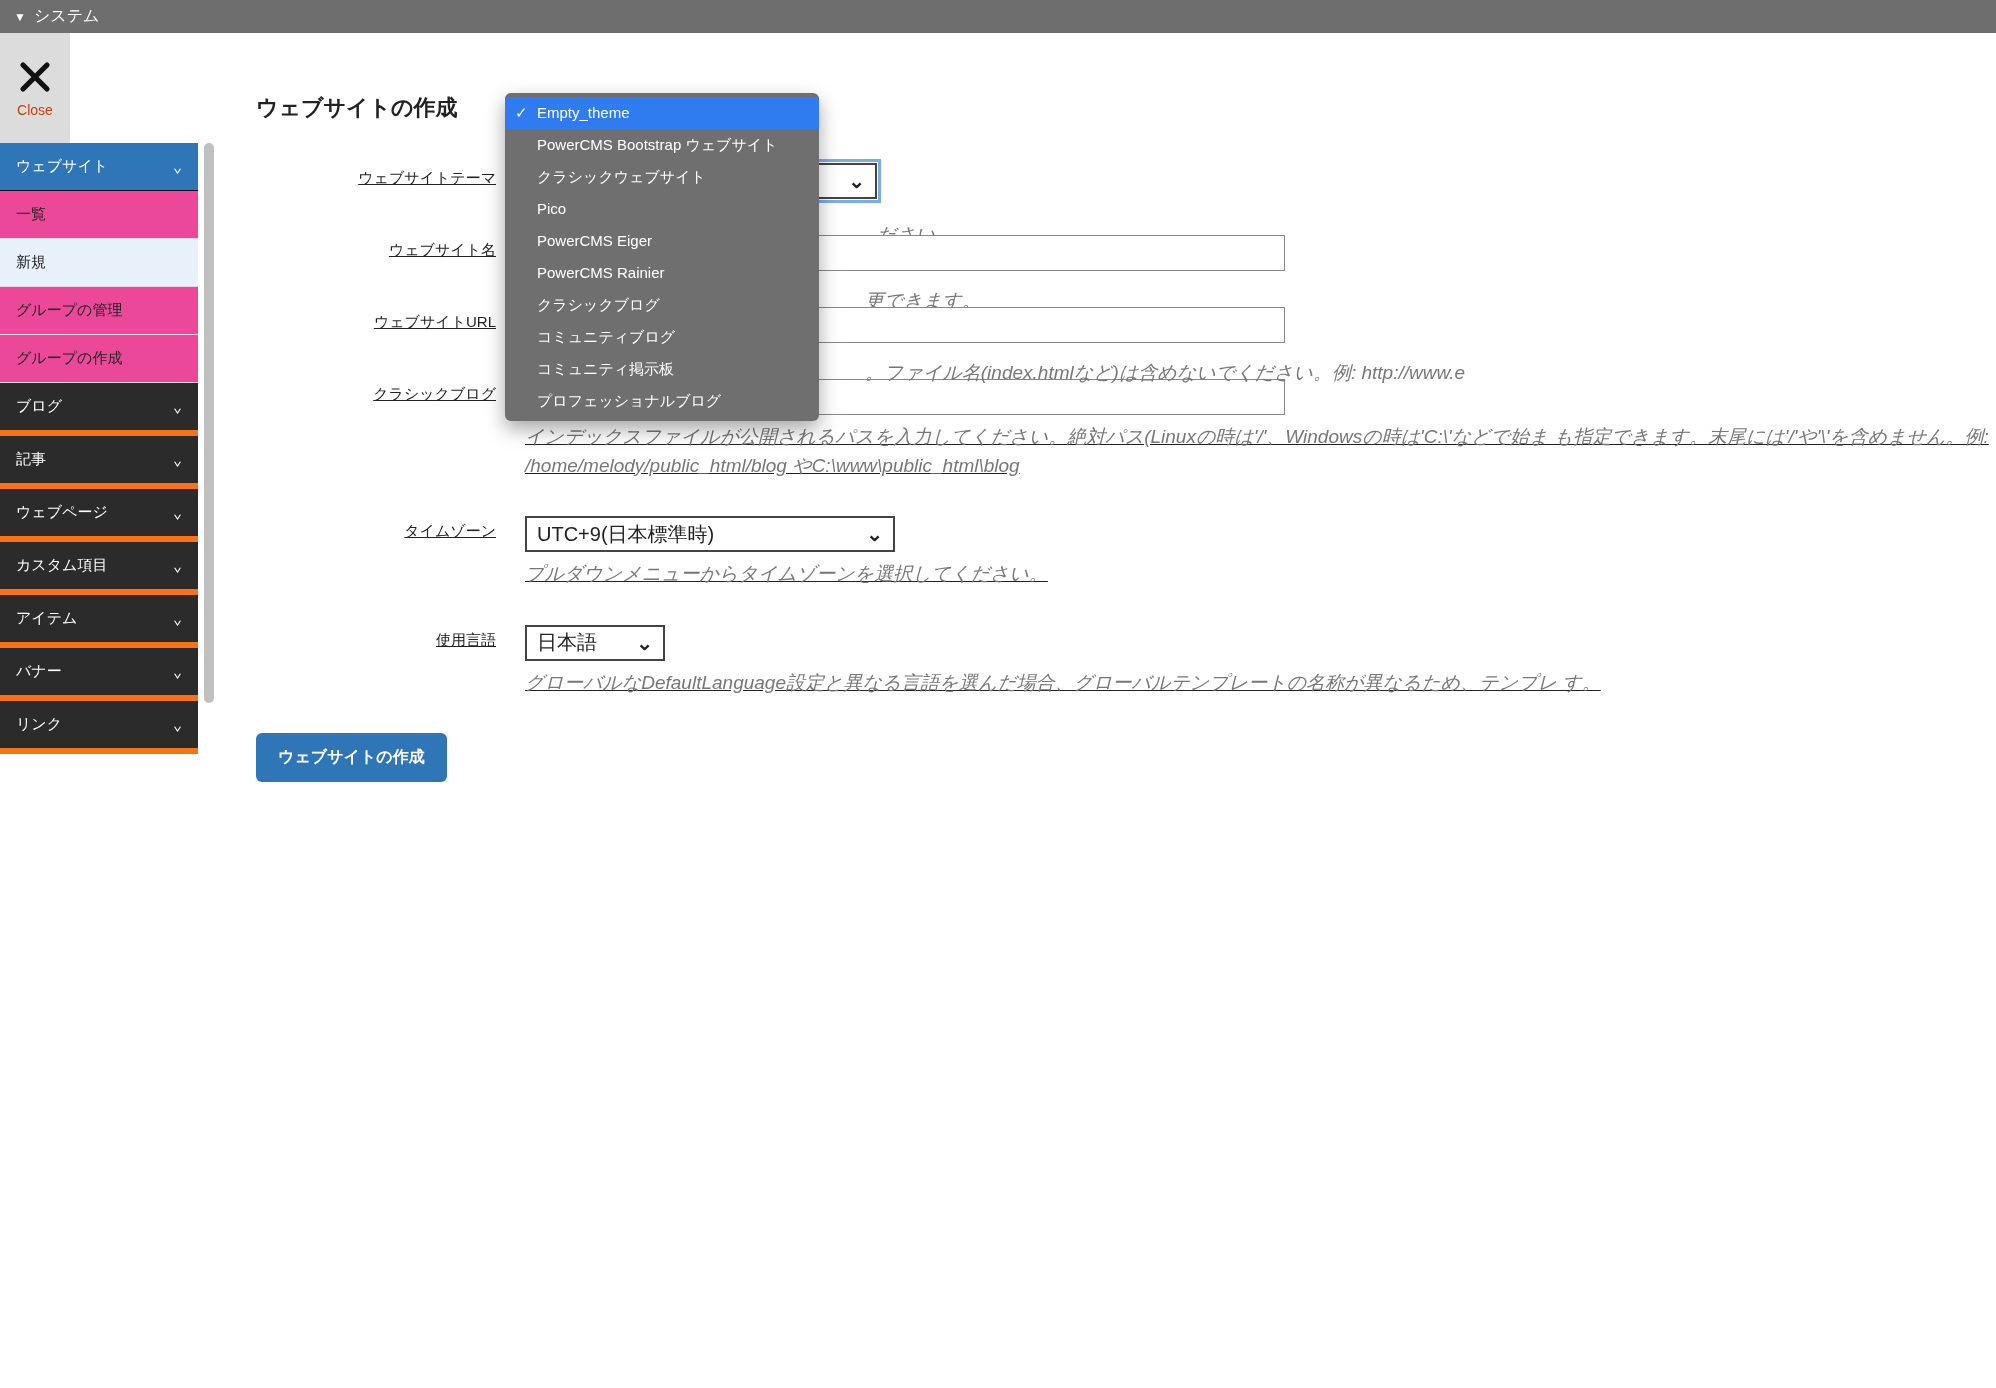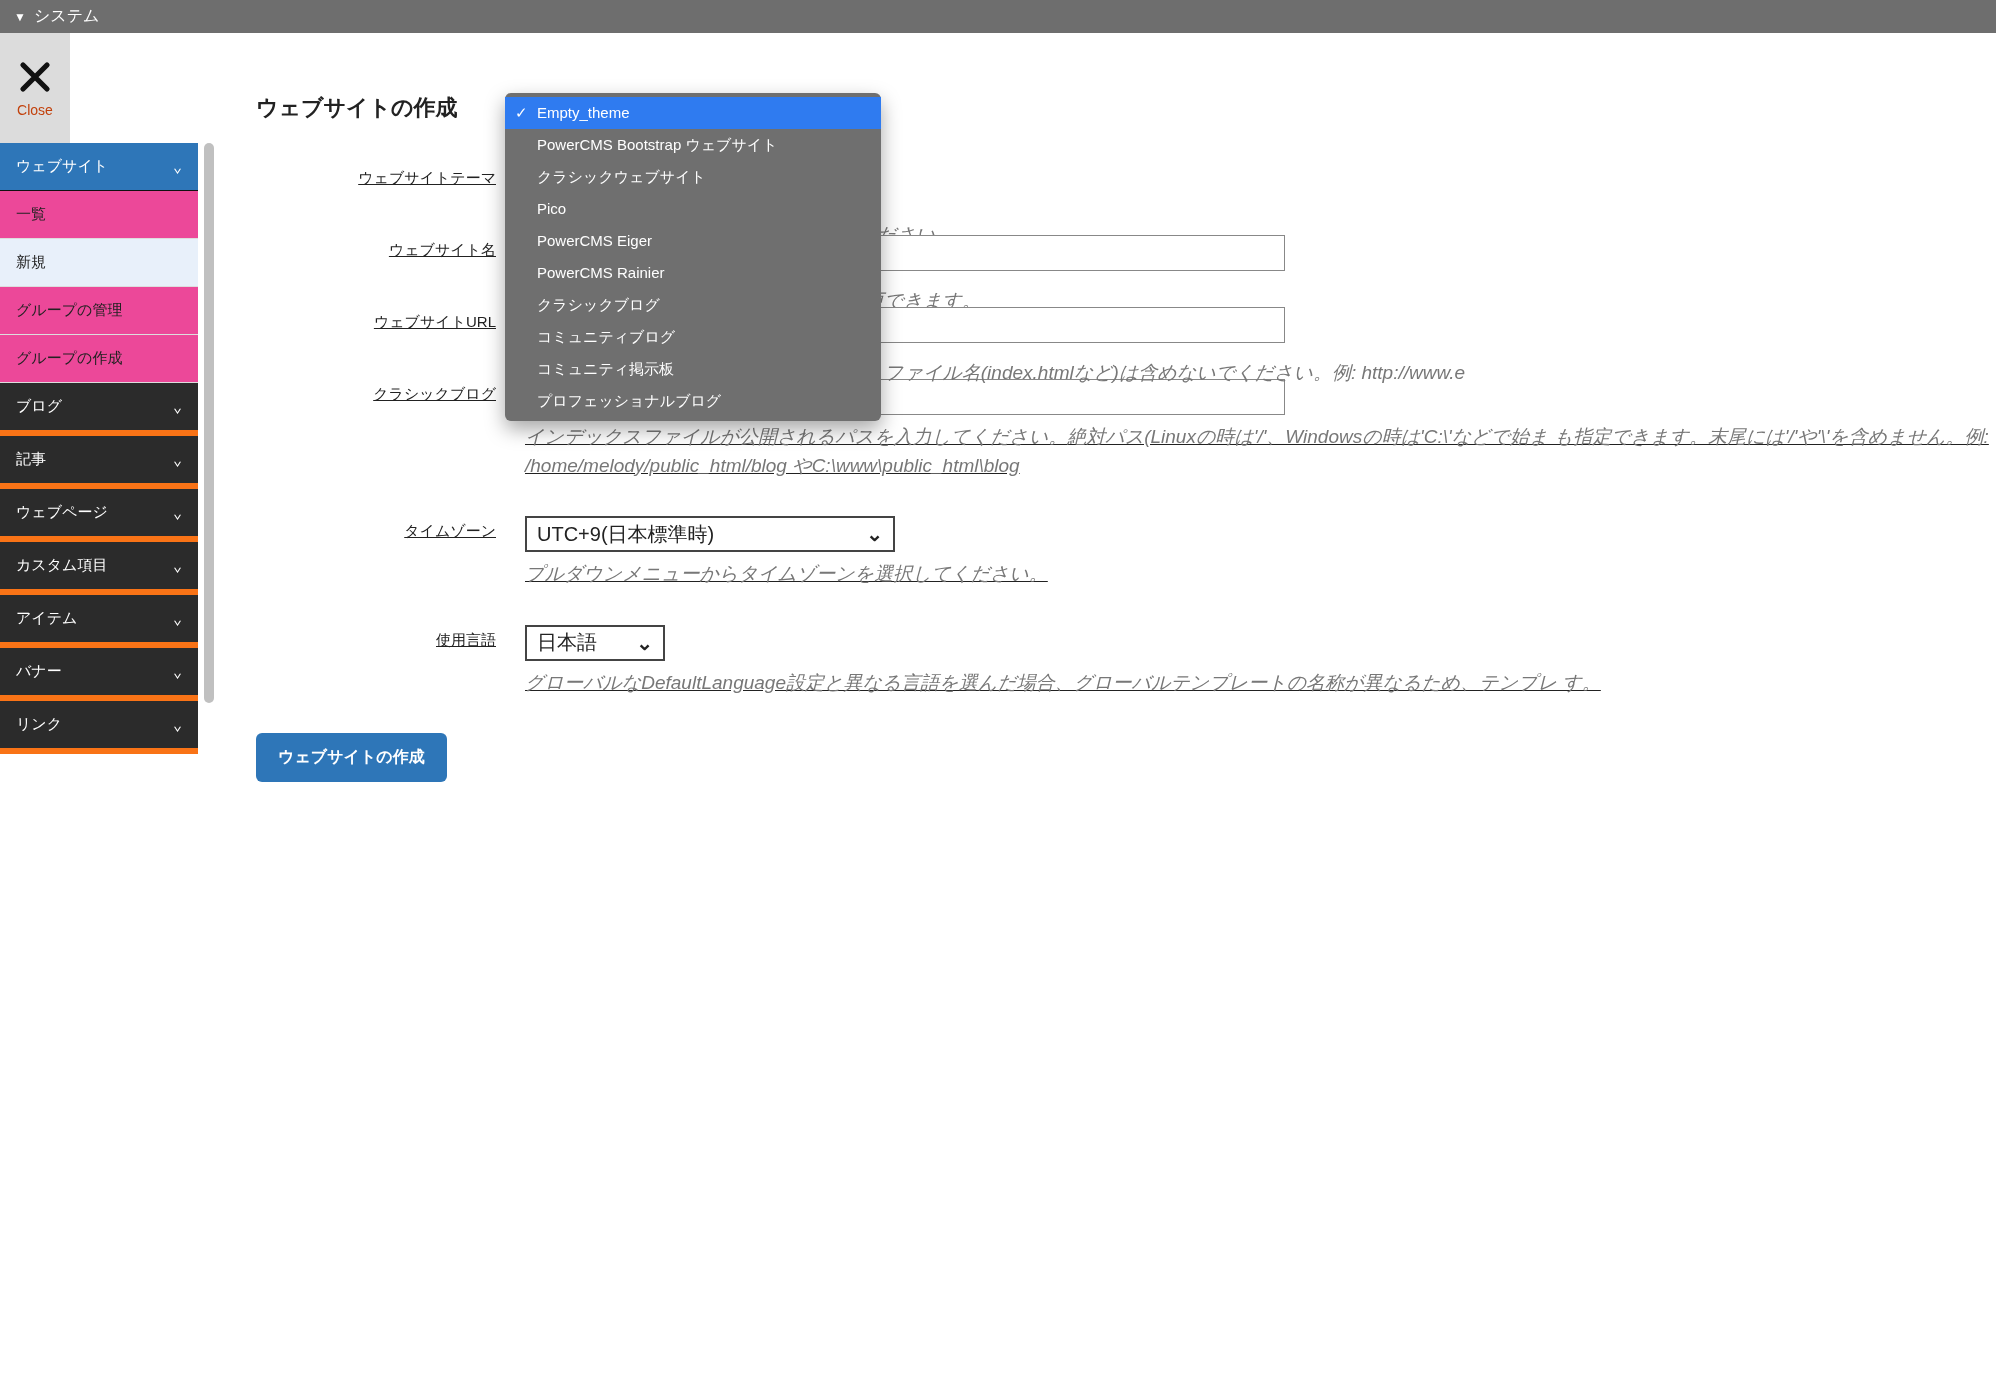--- a/index.html
+++ b/index.html
@@ -32,21 +32,21 @@
     .form-label { text-align: right; padding-top: 6px; font-size: 15px; }
     .form-control-wrap { }
     .help { color: #777; font-style: italic; font-size: 19px; margin-top: 8px; line-height: 1.5; }
 
     .select-box { display: inline-flex; align-items: center; justify-content: space-between; border: 2px solid #444; height: 36px; padding: 0 10px; background: #fff; cursor: pointer; font-size: 20px; min-width: 120px; }
     .select-box.focused { outline: 3px solid #7baee8; outline-offset: 1px; }
     .select-box .arrow { margin-left: 16px; font-weight: bold; }
 
     input.text-input { height: 36px; border: 1px solid #888; padding: 0 10px; font-size: 15px; width: 640px; max-width: 100%; background:#fff; }
 
-    .dropdown-popup { position: absolute; background: #6f6f6f; color: #fff; border-radius: 6px; box-shadow: 0 8px 20px rgba(0,0,0,0.35); padding: 4px 0; width: 376px; z-index: 50; }
+    .dropdown-popup { position: absolute; background: #6f6f6f; color: #fff; border-radius: 6px; box-shadow: 0 8px 20px rgba(0,0,0,0.35); padding: 4px 0; width: 314px; z-index: 50; }
     .dropdown-popup .opt { padding: 4px 24px 4px 32px; font-size: 15px; cursor: pointer; position: relative; line-height: 1.6; }
     .dropdown-popup .opt.sel { background: #2f7bf0; }
     .dropdown-popup .opt.sel::before { content: "✓"; position: absolute; left: 10px; }
 
     .submit-row { margin-top: 20px; }
     .btn-primary { background: #2e76b8; color: #fff; border: none; border-radius: 6px; padding: 14px 22px; font-size: 16px; font-weight: 600; cursor: pointer; }
 
     .canvas { position: relative; width: 1996px; height: 1388px; overflow: hidden; }
   </style>
 </head>

